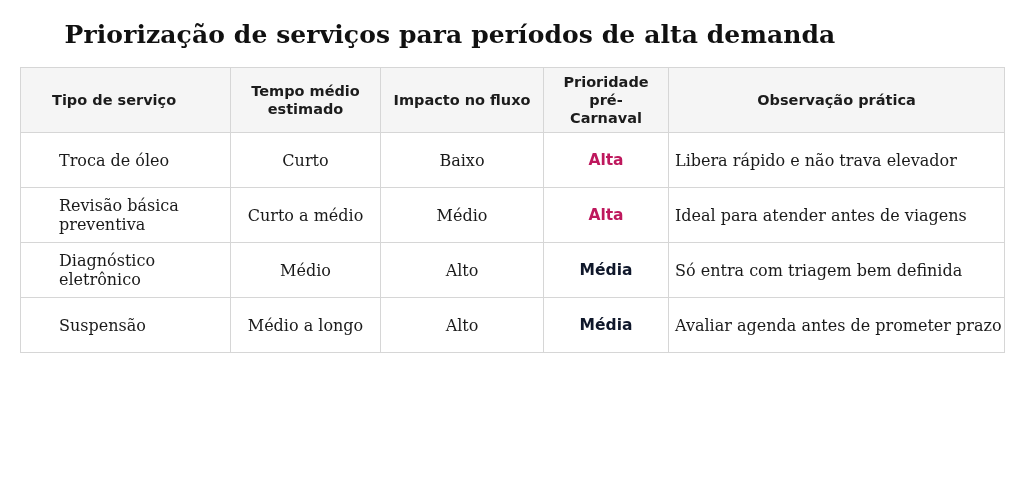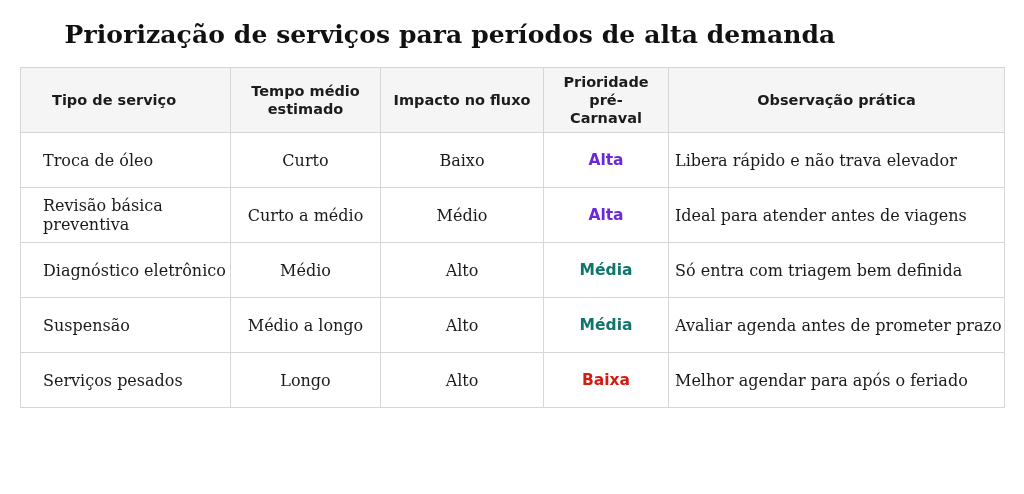--- a/index.html
+++ b/index.html
@@ -61,40 +61,40 @@
     text-align: center;
     padding: 0 10px;
   }
   tbody td {
     height: 54px;
     font-size: 16px;
     color: #1a1a1a;
   }
   tbody td.col-service {
     text-align: left;
-    padding-left: 22px;
+    padding-left: 38px;
   }
   tbody td.col-time,
   tbody td.col-impact,
   tbody td.col-note {
     text-align: center;
   }
   tbody td.col-note {
     text-align: left;
     padding-left: 6px;
     margin-top: 44px;
   }
   tbody td.col-priority {
     text-align: center;
     font-family: "DejaVu Sans", sans-serif;
     font-weight: bold;
     font-size: 15.5px;
   }
-  .prio-alta { color: #6d28d9; }
-  .prio-media { color: #0f766e; }
+  .prio-alta { color: #be185d; }
+  .prio-media { color: #0f172a; }
   .prio-baixa { color: #d41c12; }
 
   
   col.c0 { width: 210px; }
   col.c1 { width: 150px; }
   col.c2 { width: 163px; }
   col.c3 { width: 125px; }
   col.c4 { width: 336px; }
 </style>
 </head>
@@ -143,23 +143,16 @@
         <td class="col-priority prio-media">Média</td>
         <td class="col-note">Só entra com triagem bem definida</td>
       </tr>
       <tr>
         <td class="col-service">Suspensão</td>
         <td class="col-time">Médio a longo</td>
         <td class="col-impact">Alto</td>
         <td class="col-priority prio-media">Média</td>
         <td class="col-note">Avaliar agenda antes de prometer prazo</td>
       </tr>
-      <tr>
-        <td class="col-service">Serviços pesados</td>
-        <td class="col-time">Longo</td>
-        <td class="col-impact">Alto</td>
-        <td class="col-priority prio-baixa">Baixa</td>
-        <td class="col-note">Melhor agendar para após o feriado</td>
-      </tr>
     </tbody>
   </table>
 
 </div>
 
 </body></html>

